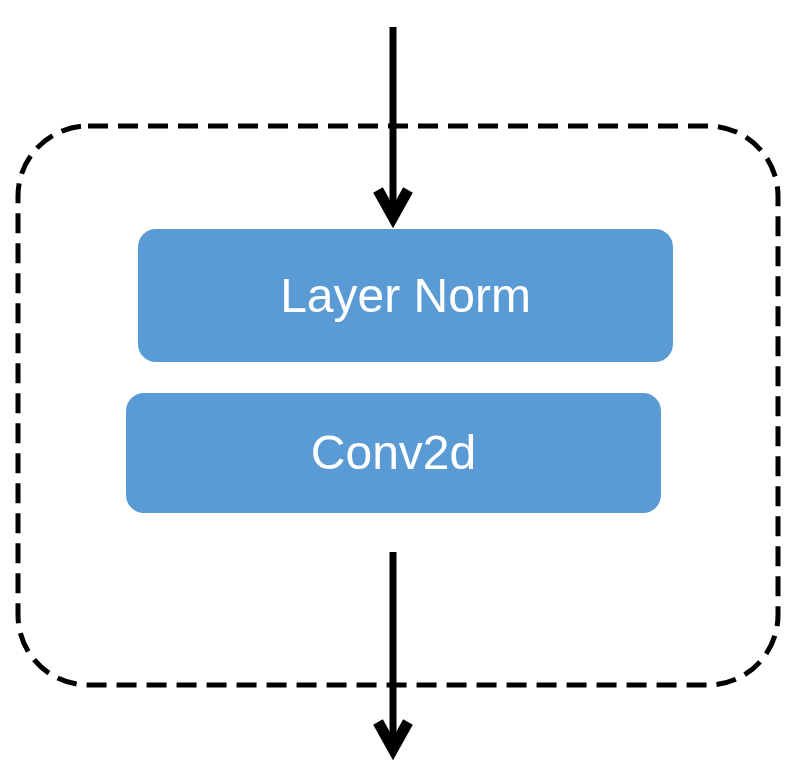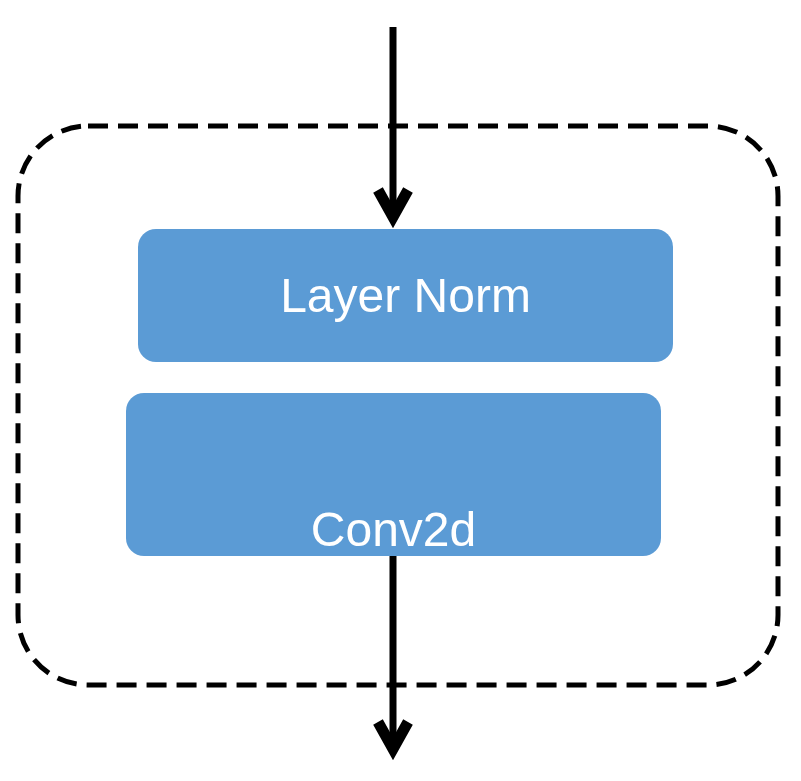--- a/index.html
+++ b/index.html
@@ -49,22 +49,21 @@
     left: 126px;
     top: 229px;
     width: 535px;
     height: 133px;
     margin-left: 12px;
   }
   #conv2d-box {
     left: 126px;
     top: 393px;
     width: 535px;
-    height: 163px;
-    justify-content: flex-end;
+    height: 120px;
   }
   .node-line {
     display: block;
   }
 </style>
 </head>
 <body>
 
 <div id="canvas">
 

